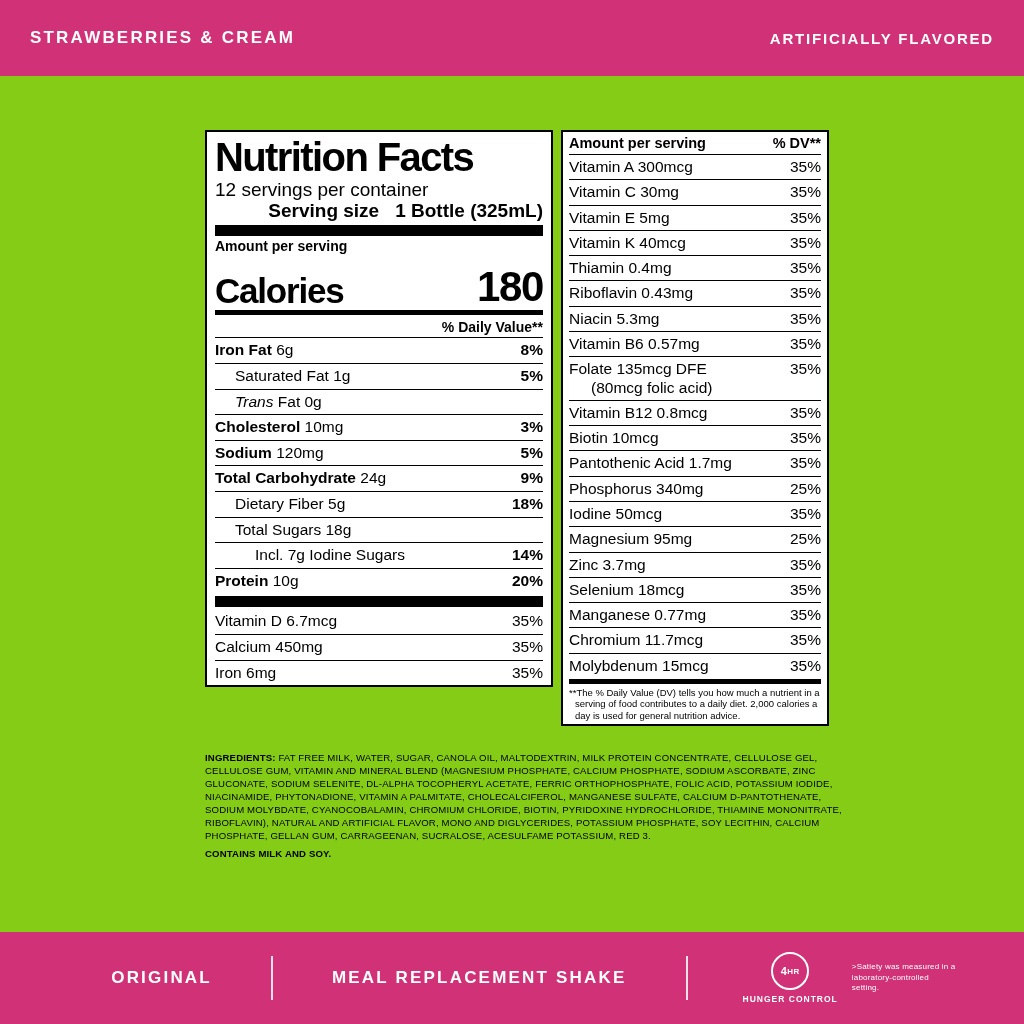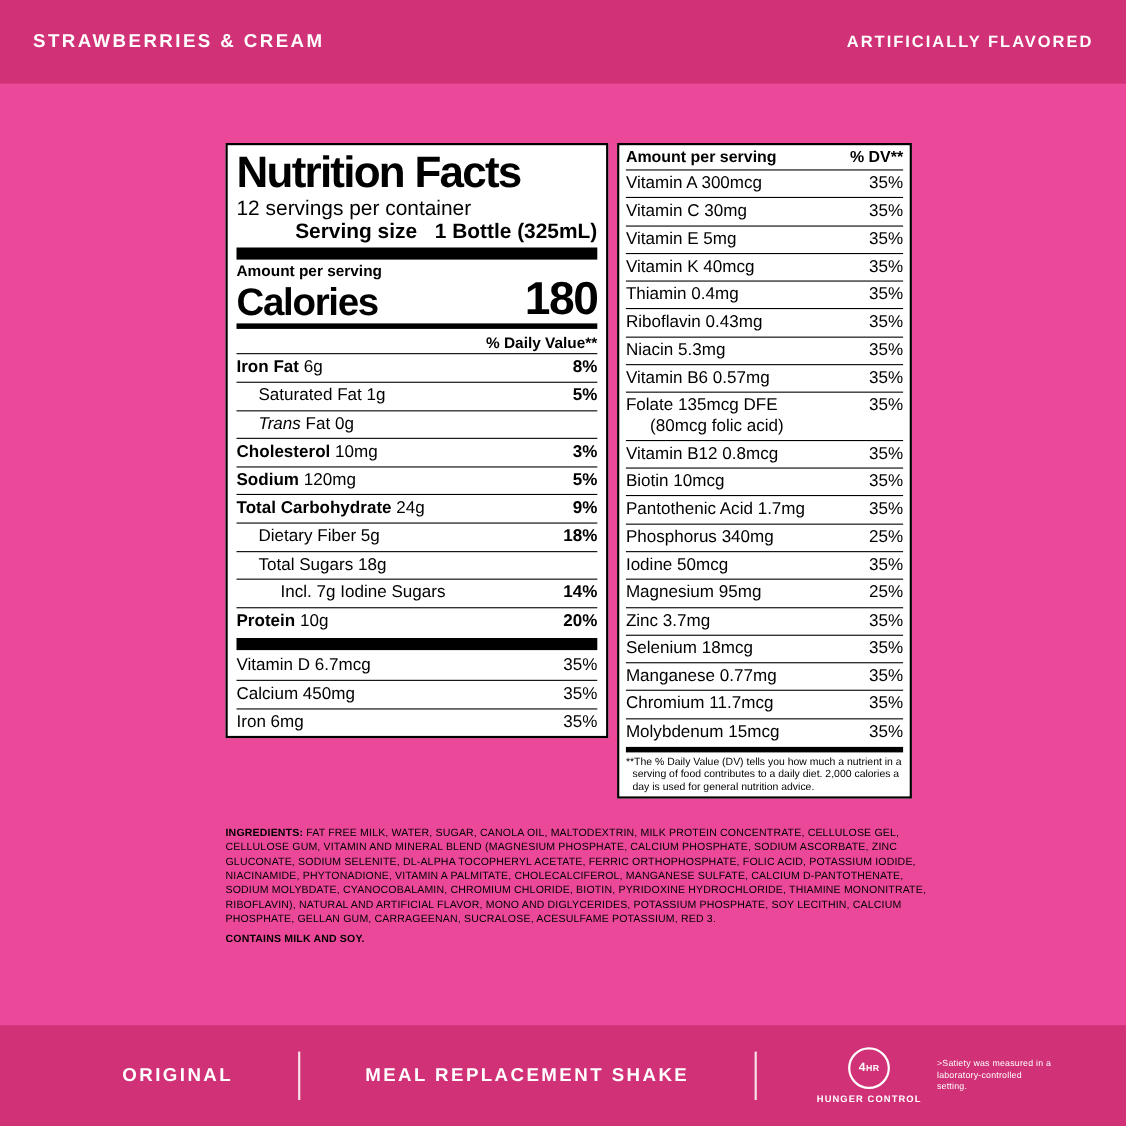--- a/index.html
+++ b/index.html
@@ -10,21 +10,21 @@
     width: 1024px;
     height: 1024px;
     background: #ffffff;
     font-family: "Liberation Sans", sans-serif;
     overflow: hidden;
   }
   .page {
     position: relative;
     width: 1024px;
     height: 1024px;
-    background: #ec4899;
+    background: #84cc16;
   }
 
   
   .band {
     position: absolute;
     left: 0;
     width: 1024px;
     background: #d13176;
     color: #ffffff;
     box-sizing: border-box;
@@ -183,20 +183,21 @@
     font-size: 35px;
     font-weight: bold;
     letter-spacing: -1.2px;
     line-height: 1.0;
   }
   .cal-value {
     font-size: 42px;
     font-weight: bold;
     letter-spacing: -1.4px;
     line-height: 1.0;
+    margin-top: 16px;
   }
   .dv-header {
     text-align: right;
     font-size: 14px;
     font-weight: bold;
     padding: 3px 0 2px 0;
   }
 
   .nrow {
     display: flex;

